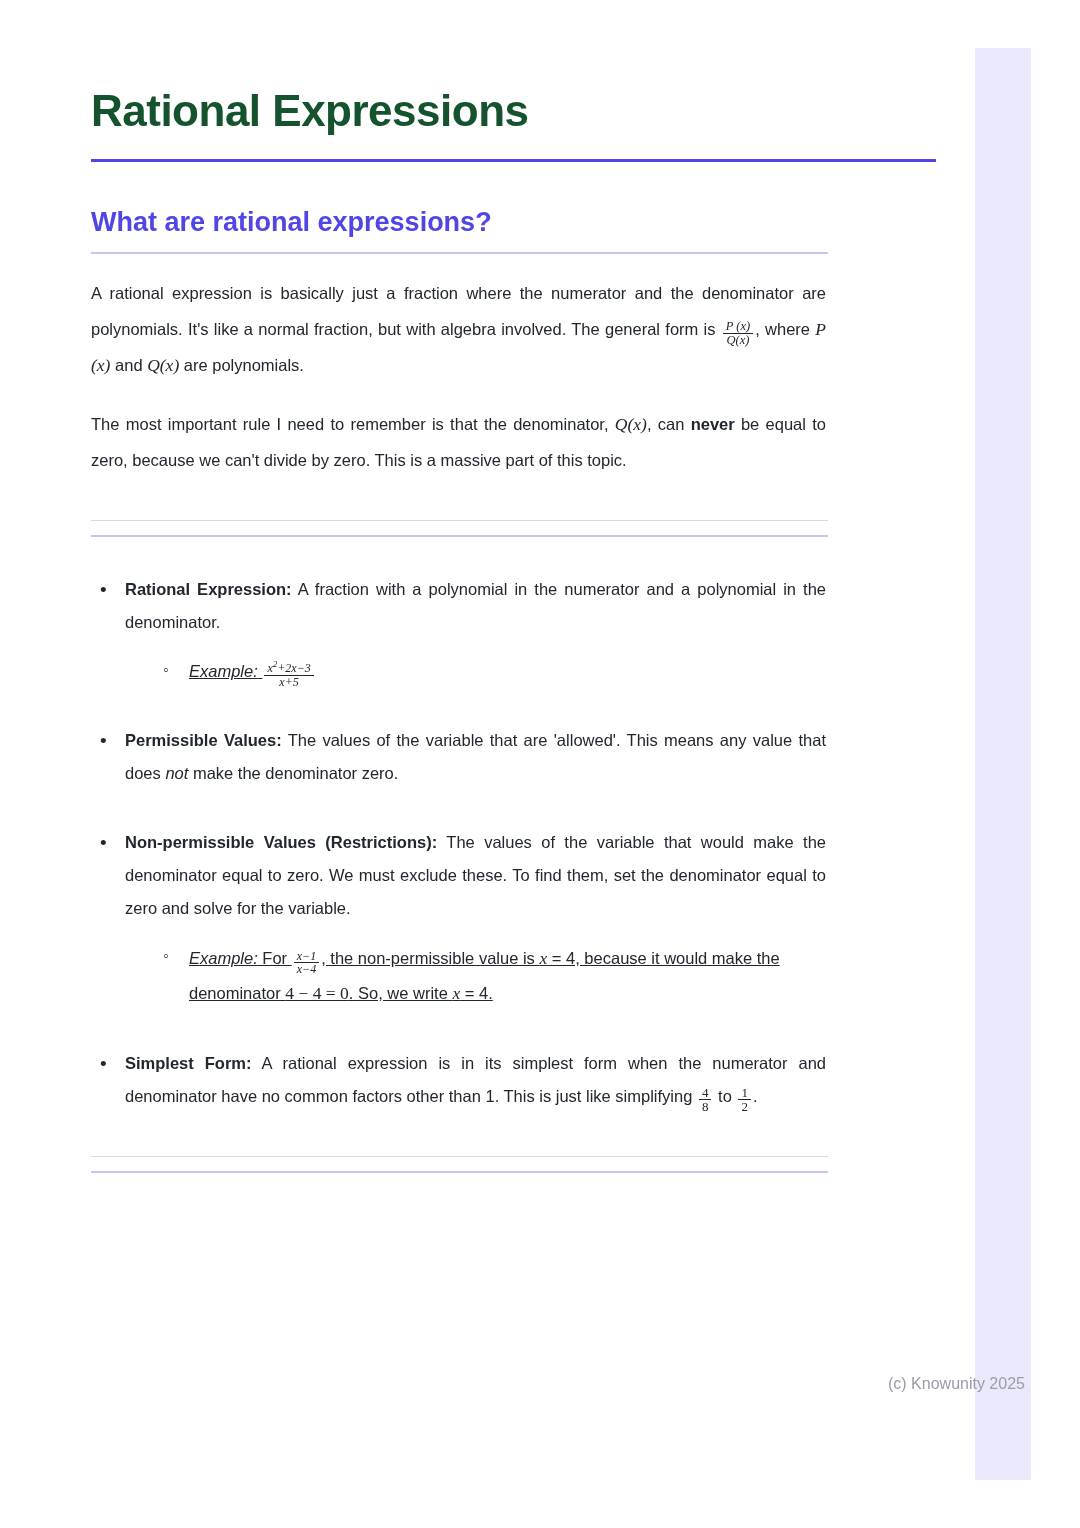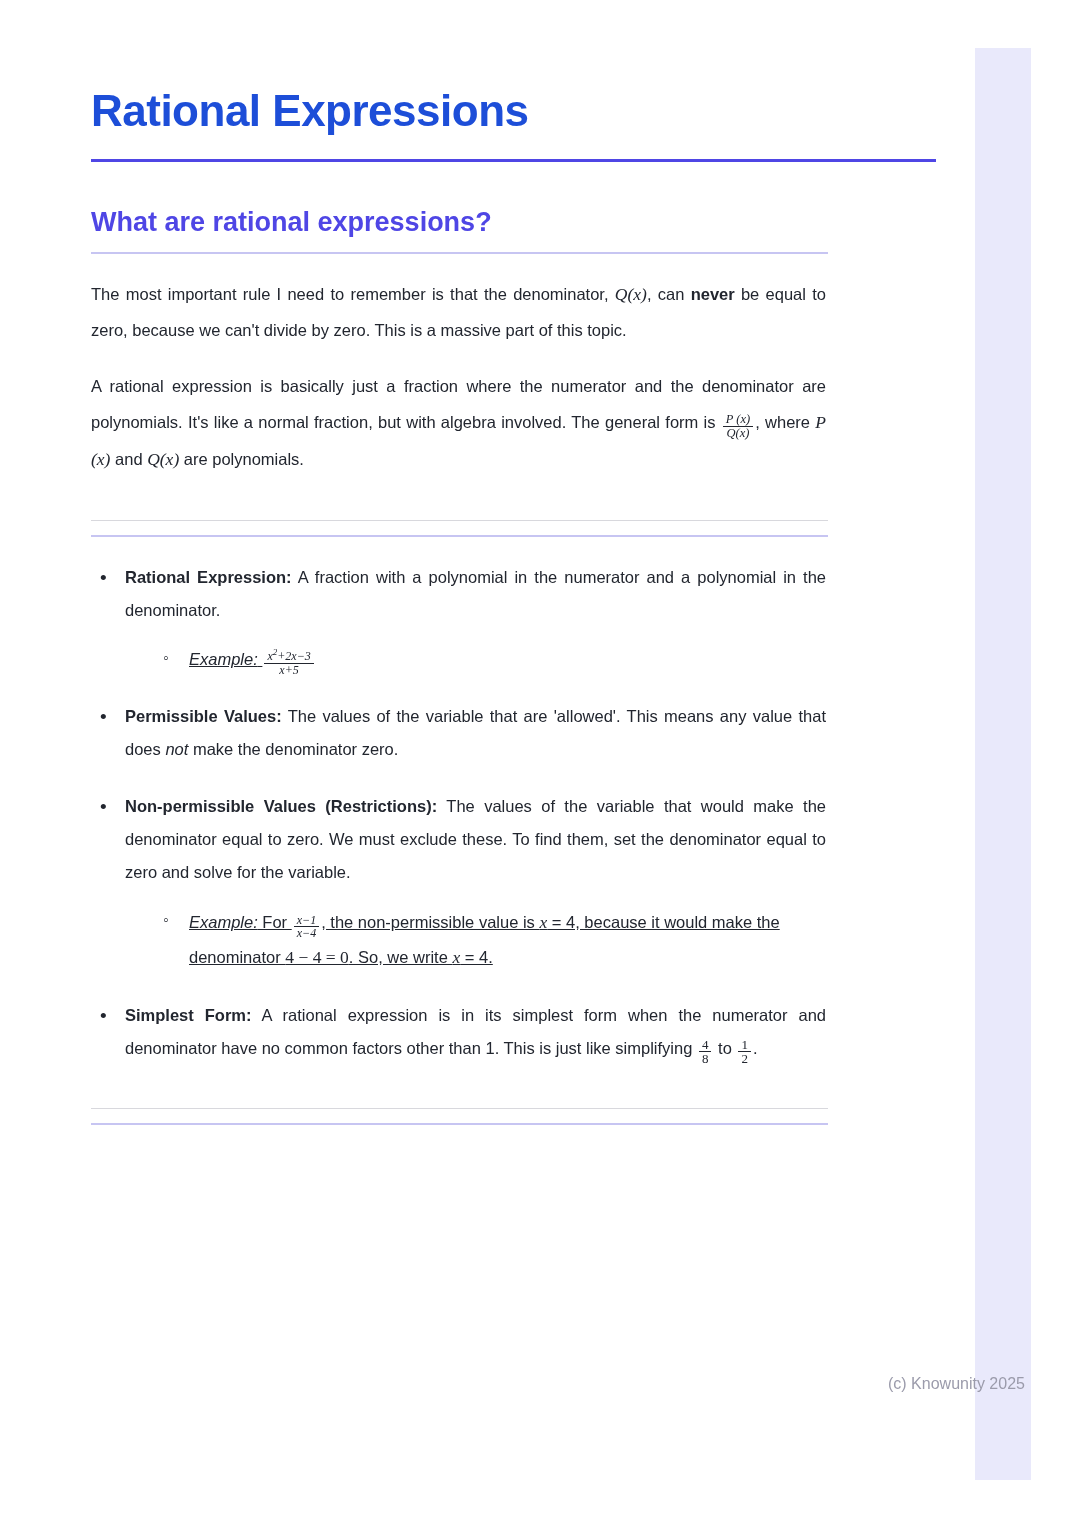--- a/index.html
+++ b/index.html
@@ -32,21 +32,21 @@
   .content {
     position: absolute;
     left: 91px;
     top: 86px;
     width: 845px;
   }
   .doc-title {
     font-size: 44px;
     font-weight: 700;
     letter-spacing: -0.5px;
-    color: #1d4ed8;
+    color: #14532d;
     margin: 0;
     line-height: 1.15;
   }
   .title-rule {
     margin-top: 22px;
     border-top: 3px solid #4f46e5;
     width: 845px;
   }
   h2.section {
     font-size: 27px;
@@ -80,20 +80,21 @@
     width: 735px;
   }
   ul.bullets > li {
     position: relative;
     padding-left: 34px;
     margin-bottom: 24px;
     font-size: 16.5px;
     line-height: 2.0;
     text-align: justify;
     color: #22262f;
+    margin-top: 36px;
   }
   ul.bullets > li::before {
     content: "\2022";
     position: absolute;
     left: 9px;
     top: -2px;
     font-size: 19px;
     color: #22262f;
   }
   ul.sub {
@@ -177,40 +178,40 @@
 
   <div class="side-band"></div>
 
   <div class="content">
 
     <h1 class="doc-title">Rational Expressions</h1>
     <div class="title-rule"></div>
 
     <h2 class="section">What are rational expressions?</h2>
     <div class="section-rule"></div>
-
-    <p class="body">
-      <span>The most important rule I need to remember is that the denominator,</span>
-      <span class="mathit">Q(x)</span><span>, can</span>
-      <b>never</b>
-      <span>be equal to zero, because we can't divide by zero. This is a massive part of this topic.</span>
-    </p>
 
     <p class="body">
       <span>A rational expression is basically just a fraction where the numerator and the denominator are polynomials. It's like a normal fraction, but with algebra involved. The general form is</span>
       <span class="frac">
         <span class="num">P (x)</span>
         <span class="den">Q(x)</span>
       </span><span>, where</span>
       <span class="mathit">P (x)</span>
       <span>and</span>
       <span class="mathit">Q(x)</span>
       <span>are polynomials.</span>
     </p>
 
+    <p class="body">
+      <span>The most important rule I need to remember is that the denominator,</span>
+      <span class="mathit">Q(x)</span><span>, can</span>
+      <b>never</b>
+      <span>be equal to zero, because we can't divide by zero. This is a massive part of this topic.</span>
+    </p>
+
     <div class="thin-divider"></div>
 
     <div class="section-rule"></div>
 
     <ul class="bullets">
 
       <li>
         <b>Rational Expression:</b><span> A fraction with a polynomial in the numerator and a polynomial in the denominator.</span>
         <ul class="sub">
           <li>

